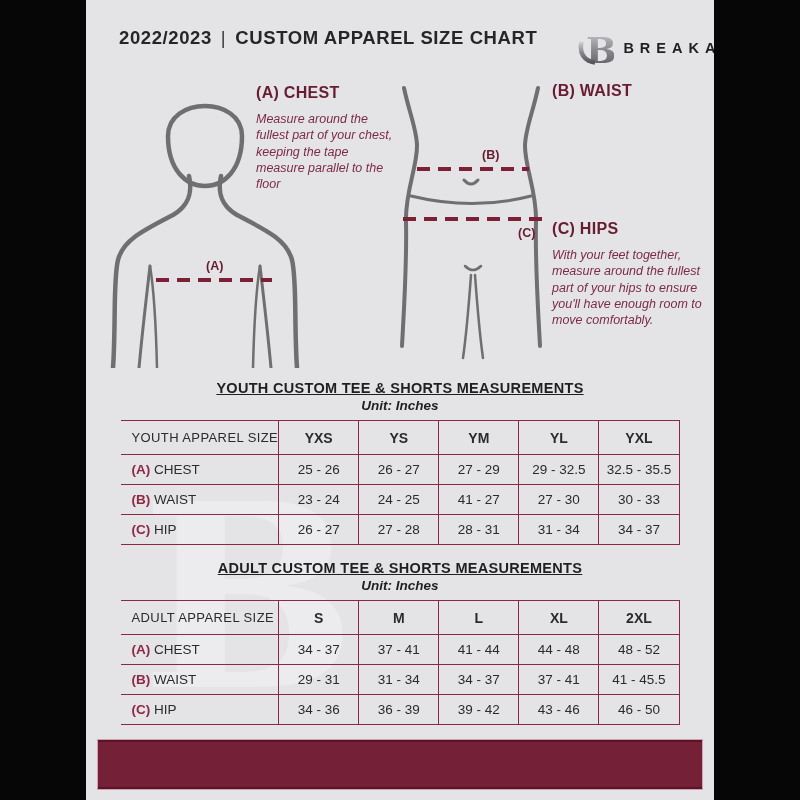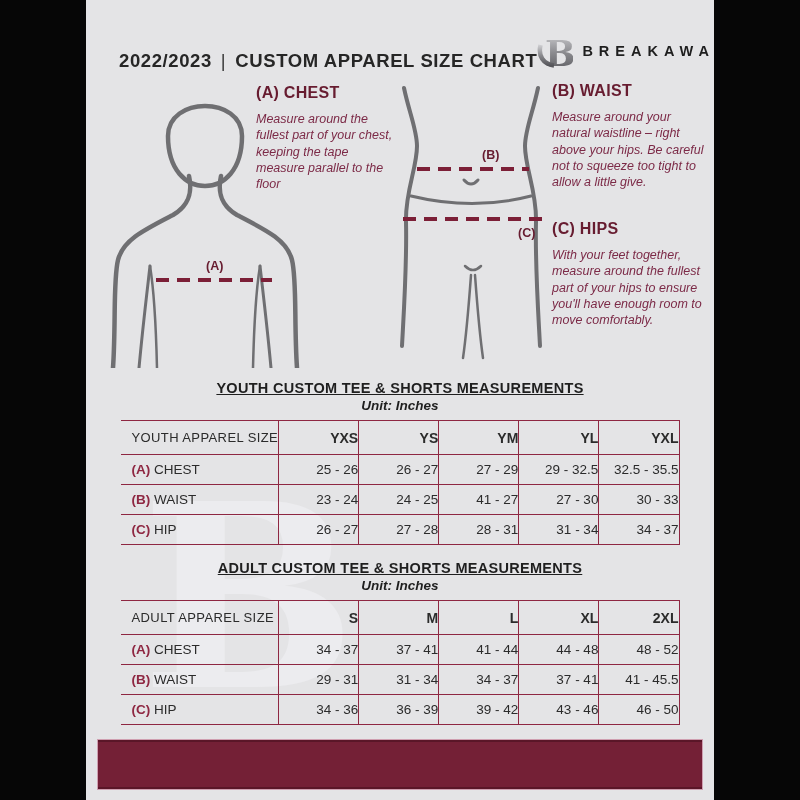--- a/index.html
+++ b/index.html
@@ -15,22 +15,22 @@
   *{margin:0;padding:0;box-sizing:border-box;}
   body{width:800px;height:800px;background:#060606;font-family:"Liberation Sans",sans-serif;}
   .canvas{width:800px;height:800px;background:#060606;display:flex;justify-content:center;overflow:hidden;}
   .doc{position:relative;width:628px;height:800px;background:var(--bg);overflow:hidden;}
 
   
   .watermark{position:absolute;top:470px;left:55px;font-family:"DejaVu Serif",serif;font-weight:bold;
     font-size:255px;line-height:1;color:#ececef;z-index:0;user-select:none;}
 
   
-  .header{position:relative;z-index:1;display:flex;align-items:flex-end;justify-content:space-between;
-    padding:27px 24px 0 33px;height:72px;}
+  .header{position:relative;z-index:1;display:flex;align-items:flex-start;justify-content:space-between;
+    padding:27px 24px 0 33px;height:72px;gap:41px;}
   .hdr-title{font-size:18.5px;font-weight:bold;letter-spacing:.6px;color:var(--ink);white-space:nowrap;}
   .hdr-sep{font-weight:400;padding:0 9px;color:#3a3a3a;}
   .brand{display:flex;align-items:center;gap:9px;}
   .brand-name{font-size:14.5px;font-weight:bold;letter-spacing:6px;color:#1f1f1f;white-space:nowrap;}
 
   
   .diagrams{position:relative;z-index:1;height:292px;margin-top:8px;}
   .fig{position:absolute;}
   .inst{position:absolute;}
   .inst h3{font-size:16px;font-weight:bold;color:var(--maroon-head);letter-spacing:.3px;margin-bottom:9px;}
@@ -44,21 +44,21 @@
 
   
   .tbl-section{position:relative;z-index:1;text-align:center;}
   .tbl-title{font-size:14.5px;font-weight:bold;letter-spacing:.3px;color:#1f1f1f;text-decoration:underline;}
   .tbl-unit{font-size:13.5px;font-weight:bold;font-style:italic;color:#1f1f1f;margin-top:2px;text-align:center;}
   #youth-section{margin-top:8px;}
   #adult-section{margin-top:15px;}
   table{border-collapse:collapse;width:559px;margin:7px auto 0;table-layout:fixed;background:transparent;}
   col.c-label{width:158px;} col.c-size{width:80px;}
   tr{border-top:1.6px solid var(--maroon-line);border-bottom:1.6px solid var(--maroon-line);}
-  td{border-left:1.6px solid var(--maroon-line);font-size:13.5px;color:#2b2b2b;text-align:right;
+  td{border-left:1.6px solid var(--maroon-line);font-size:13.5px;color:#2b2b2b;text-align:center;
      height:30px;vertical-align:middle;}
   td:first-child{border-left:none;text-align:left;padding-left:11px;}
   td:last-child{border-right:1.6px solid var(--maroon-line);}
   tr.hdr td{height:34px;font-weight:bold;font-size:14px;}
   tr.hdr td:first-child{font-weight:normal;font-size:13px;letter-spacing:.4px;}
   .pfx{font-weight:bold;color:var(--maroon-line);}
 
   
   .footer-bar{position:absolute;left:11px;right:11px;bottom:10px;height:51px;z-index:1;
     background:var(--footer);border:1px solid #cf9fb0;box-shadow:inset 0 2px 0 rgba(60,10,25,.45), inset 0 -2px 0 rgba(60,10,25,.45);}
@@ -134,21 +134,20 @@
         <path d="M13 137 H155" stroke="#7c1f37" stroke-width="4" stroke-dasharray="13 8" fill="none"></path>
         <text class="dash-label" x="128" y="155">(C)</text>
       </svg>
 
       <div id="inst-a" class="inst">
         <h3>(A) CHEST</h3>
         <p>Measure around the fullest part of your chest, keeping the tape measure parallel to the floor</p>
       </div>
       <div id="inst-b" class="inst">
         <h3>(B) WAIST</h3>
-        <p>Measure around your natural waistline – right above your hips. Be careful not to squeeze too tight to allow a little give.</p>
       </div>
       <div id="inst-c" class="inst">
         <h3>(C) HIPS</h3>
         <p>With your feet together, measure around the fullest part of your hips to ensure you'll have enough room to move comfortably.</p>
       </div>
     </div>
 
     <div class="tbl-section" id="youth-section">
       <div class="tbl-title">YOUTH CUSTOM TEE &amp; SHORTS MEASUREMENTS</div>
       <div class="tbl-unit">Unit: Inches</div>

